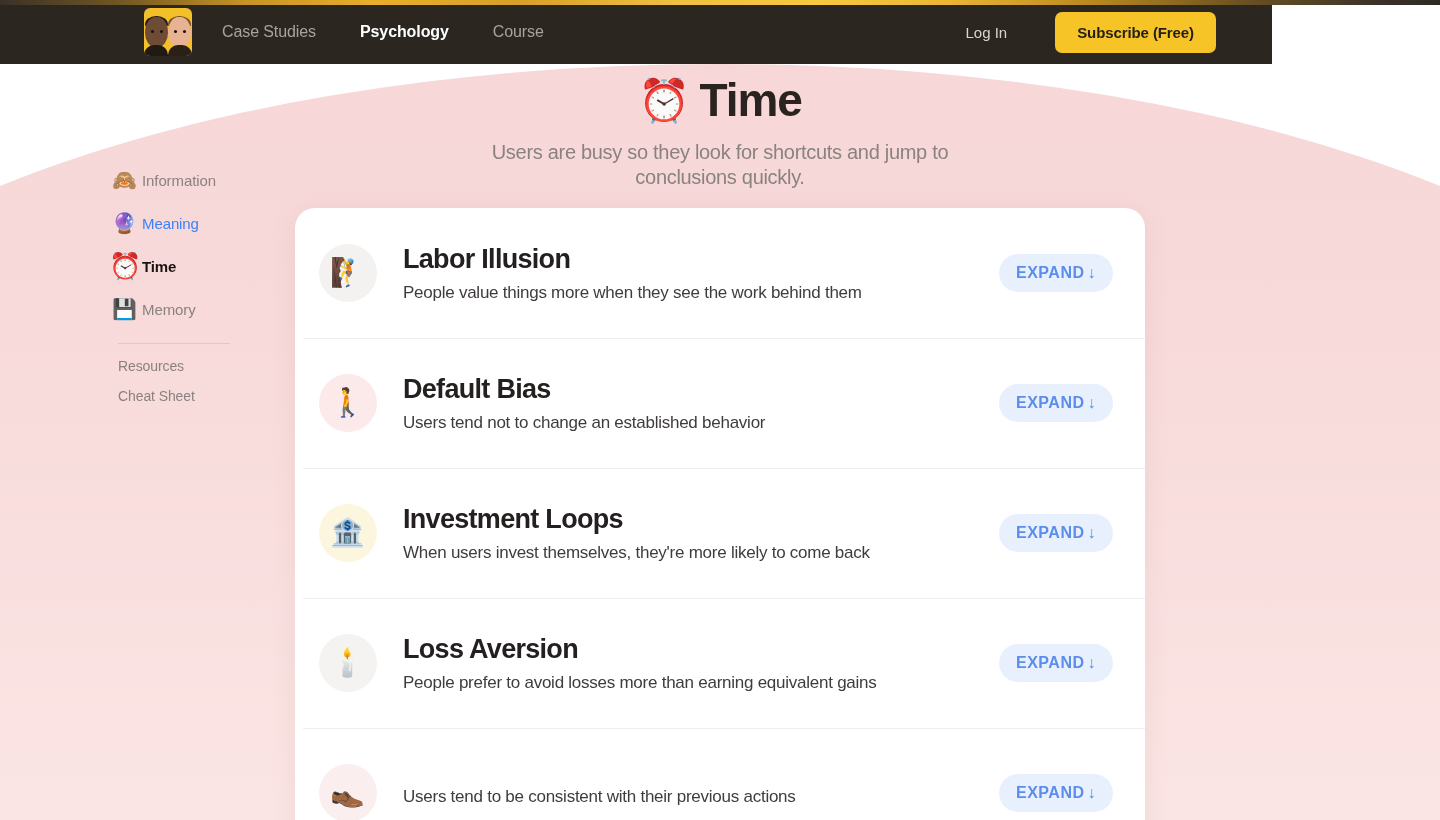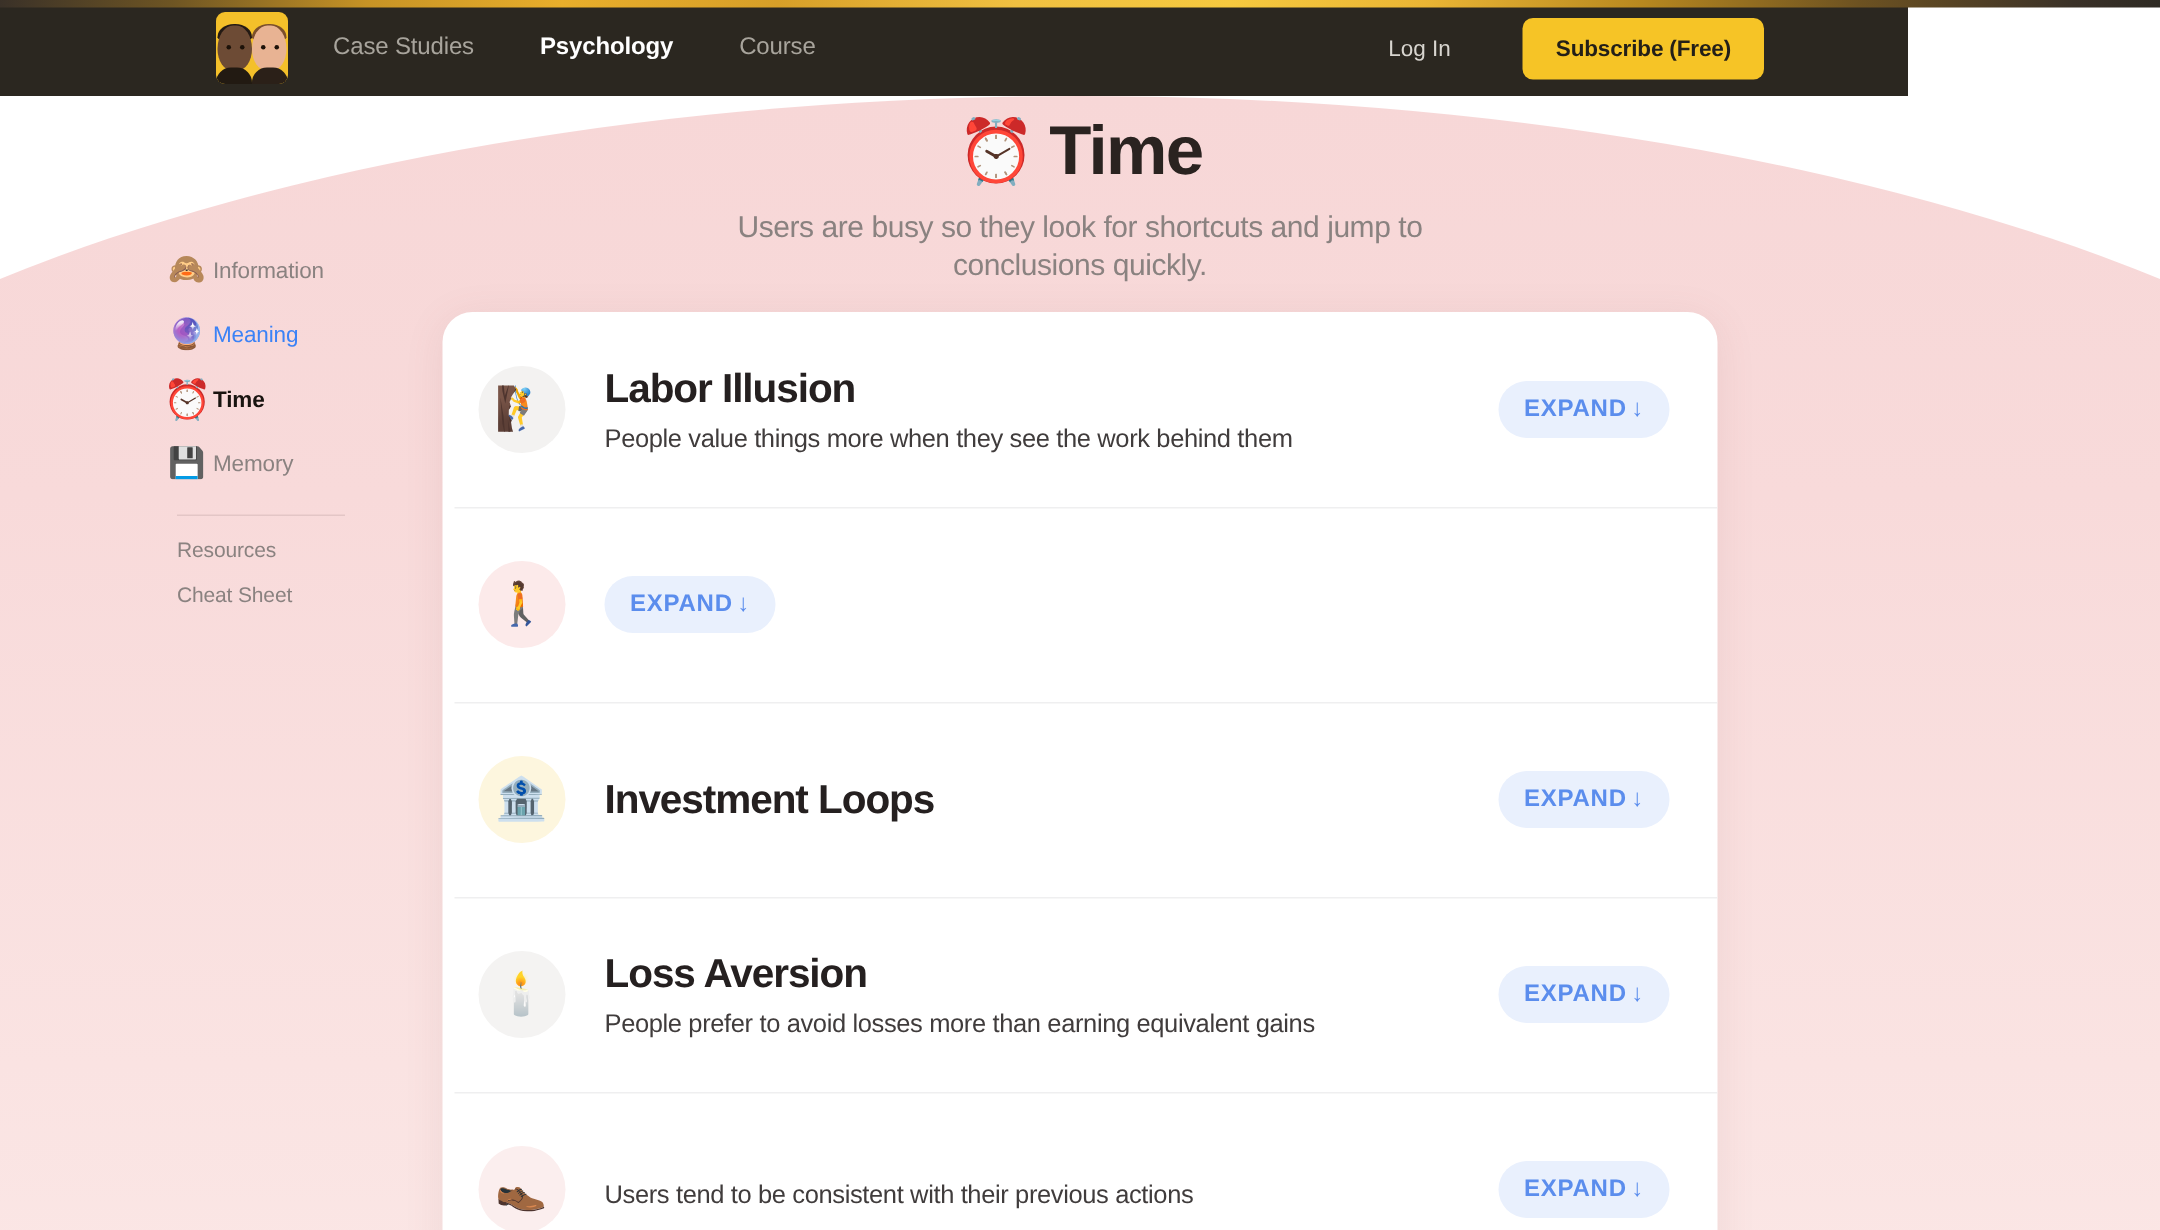--- a/index.html
+++ b/index.html
@@ -117,21 +117,21 @@
     white-space: nowrap;
     cursor: pointer;
   }
   .nav-link.active {
     color: #ffffff;
     font-weight: bold;
   }
 
   #nav-right {
     margin-left: auto;
-    margin-right: 96px;
+    margin-right: 56px;
     display: flex;
     align-items: center;
   }
   #login-link {
     font-size: 15px;
     color: #d8d5cf;
     margin-right: 48px;
     cursor: pointer;
     white-space: nowrap;
   }
@@ -366,27 +366,32 @@
     <div class="row-icon" style="background:#f3f2f1">🧗</div>
     <div class="row-text">
       <div class="row-title">Labor Illusion</div>
       <div class="row-desc">People value things more when they see the work behind them</div>
     </div>
     <button class="expand-btn"><span>EXPAND</span><span class="arrow">↓</span></button>
   </div>
 
   <div class="row">
     <div class="row-icon" style="background:#fceaea">🚶</div>
+    <div class="row-text">
+      <div class="row-title">Default Bias</div>
+      <div class="row-desc">Users tend not to change an established behavior</div>
+    </div>
     <button class="expand-btn"><span>EXPAND</span><span class="arrow">↓</span></button>
   </div>
 
   <div class="row">
     <div class="row-icon" style="background:#fdf6de">🏦</div>
     <div class="row-text">
       <div class="row-title">Investment Loops</div>
+      <div class="row-desc">When users invest themselves, they're more likely to come back</div>
     </div>
     <button class="expand-btn"><span>EXPAND</span><span class="arrow">↓</span></button>
   </div>
 
   <div class="row">
     <div class="row-icon" style="background:#f4f3f2">🕯️</div>
     <div class="row-text">
       <div class="row-title">Loss Aversion</div>
       <div class="row-desc">People prefer to avoid losses more than earning equivalent gains</div>
     </div>

